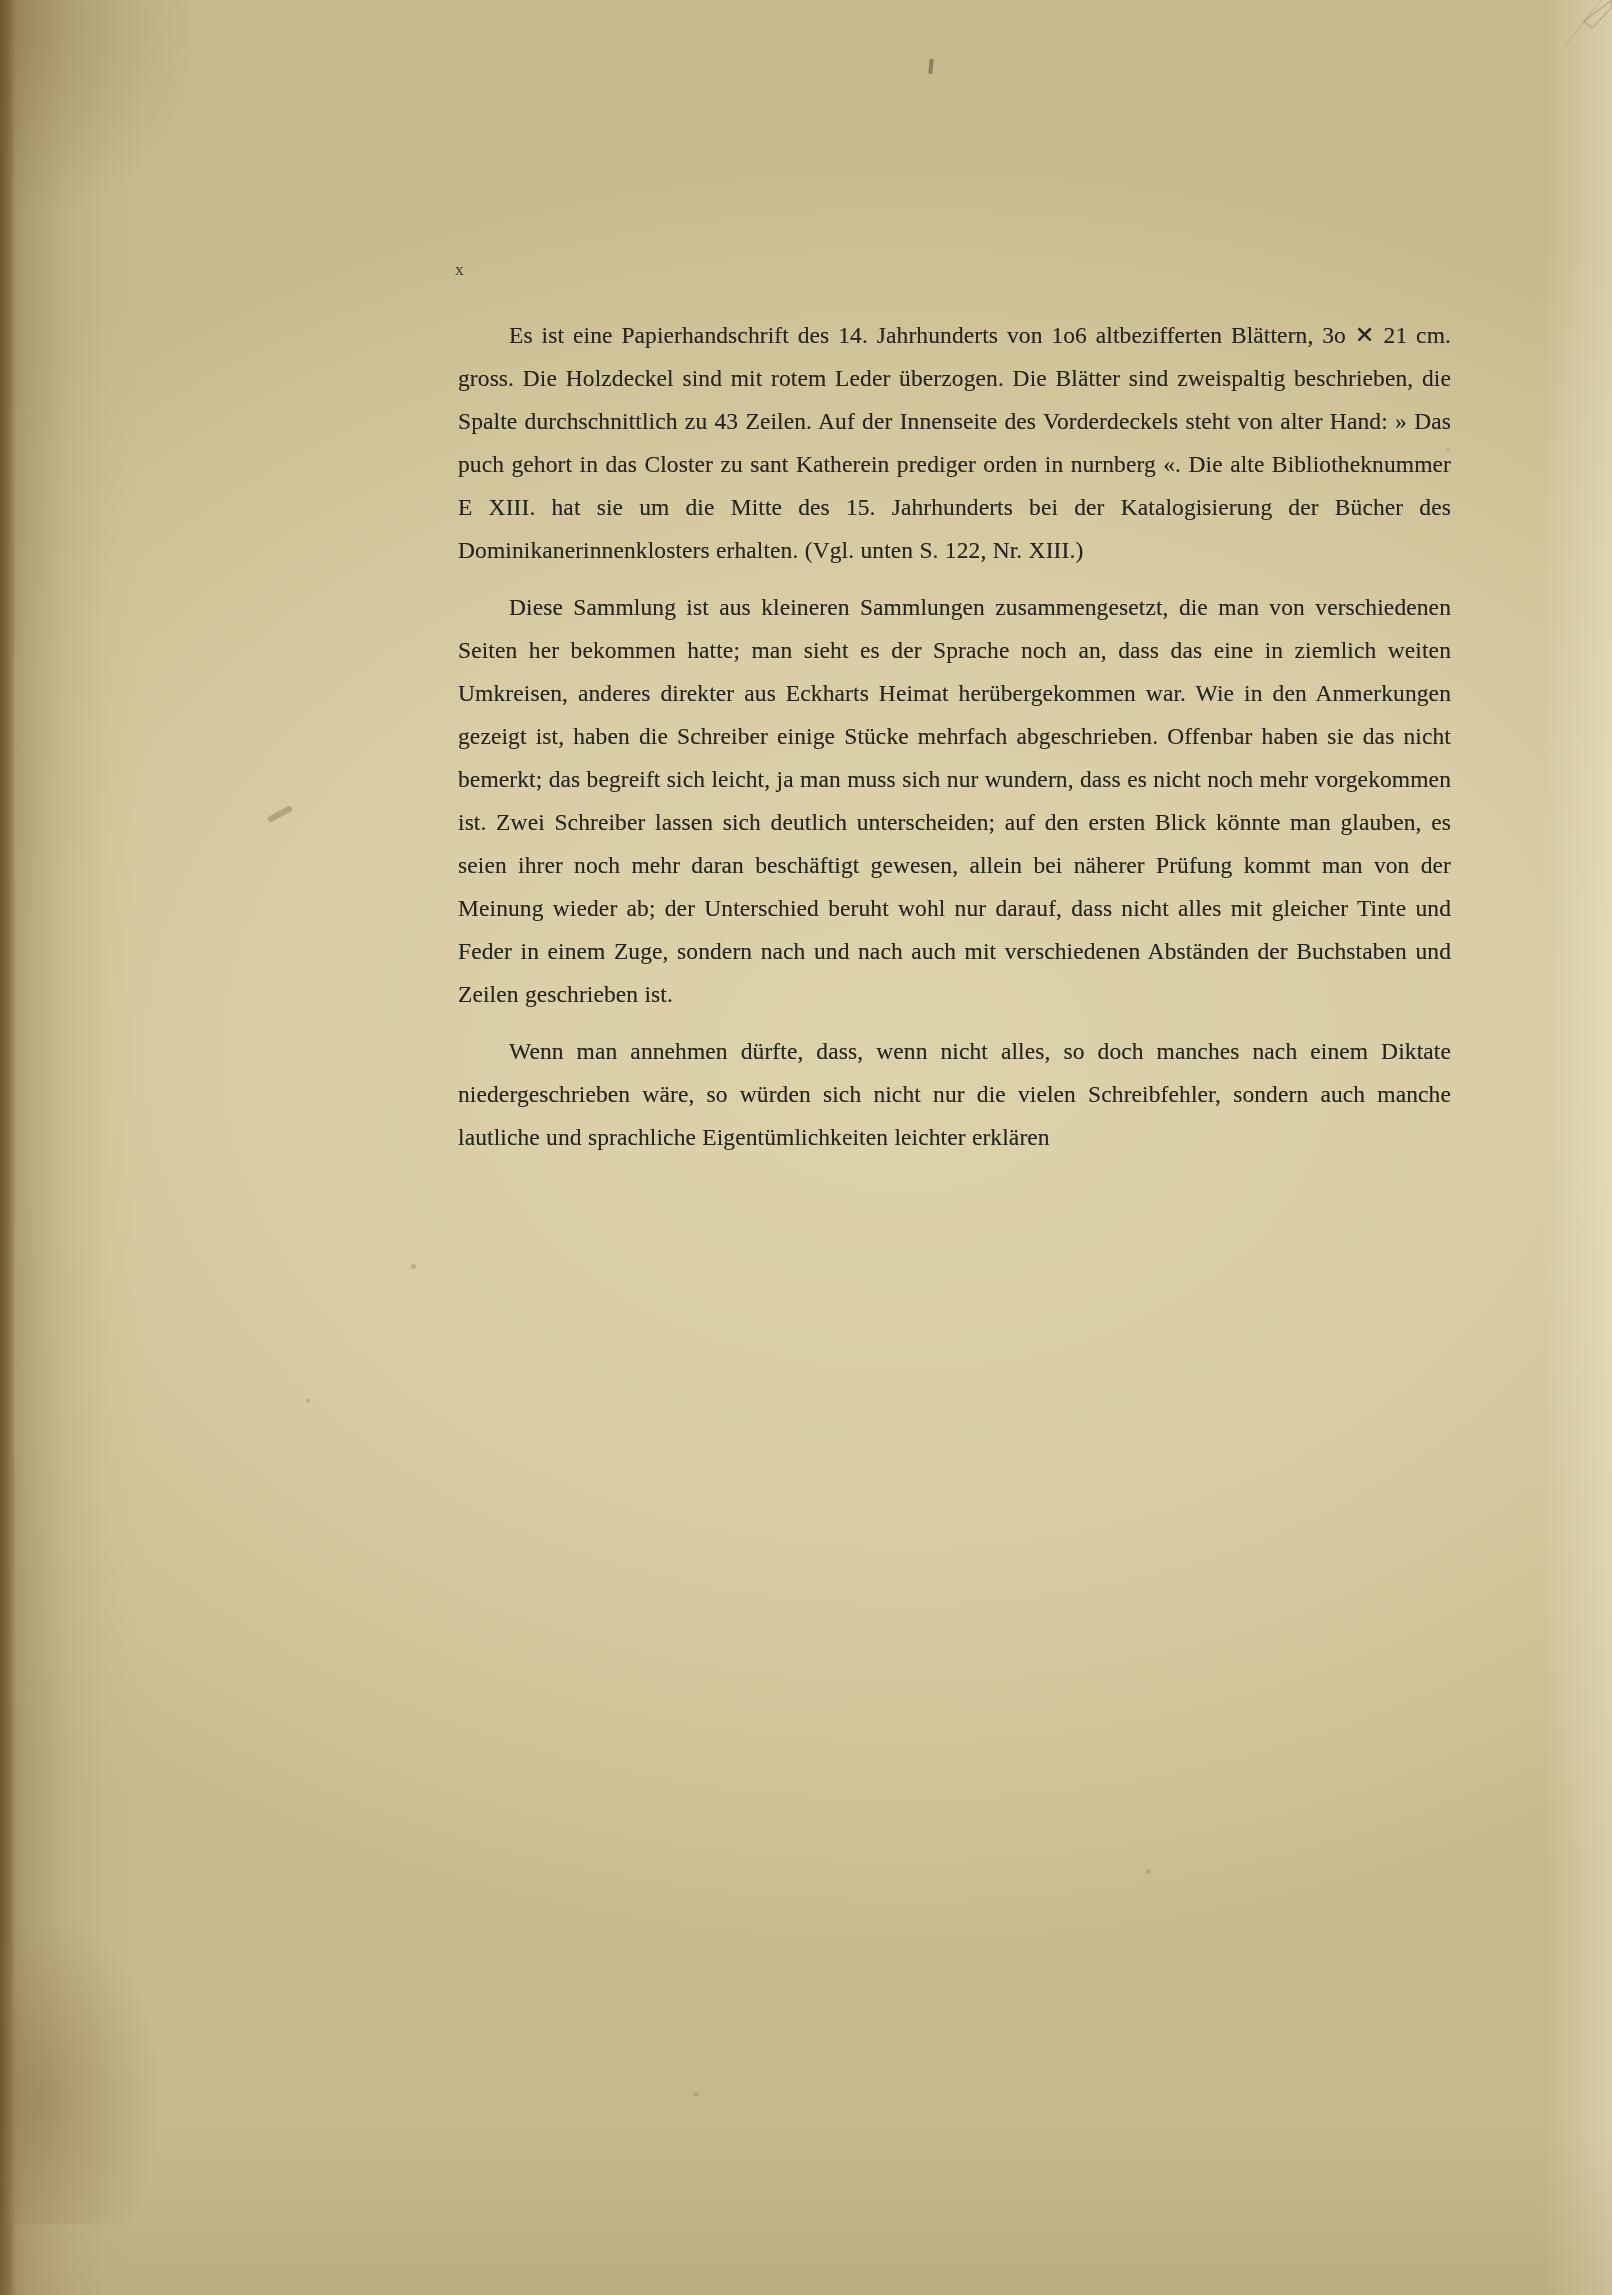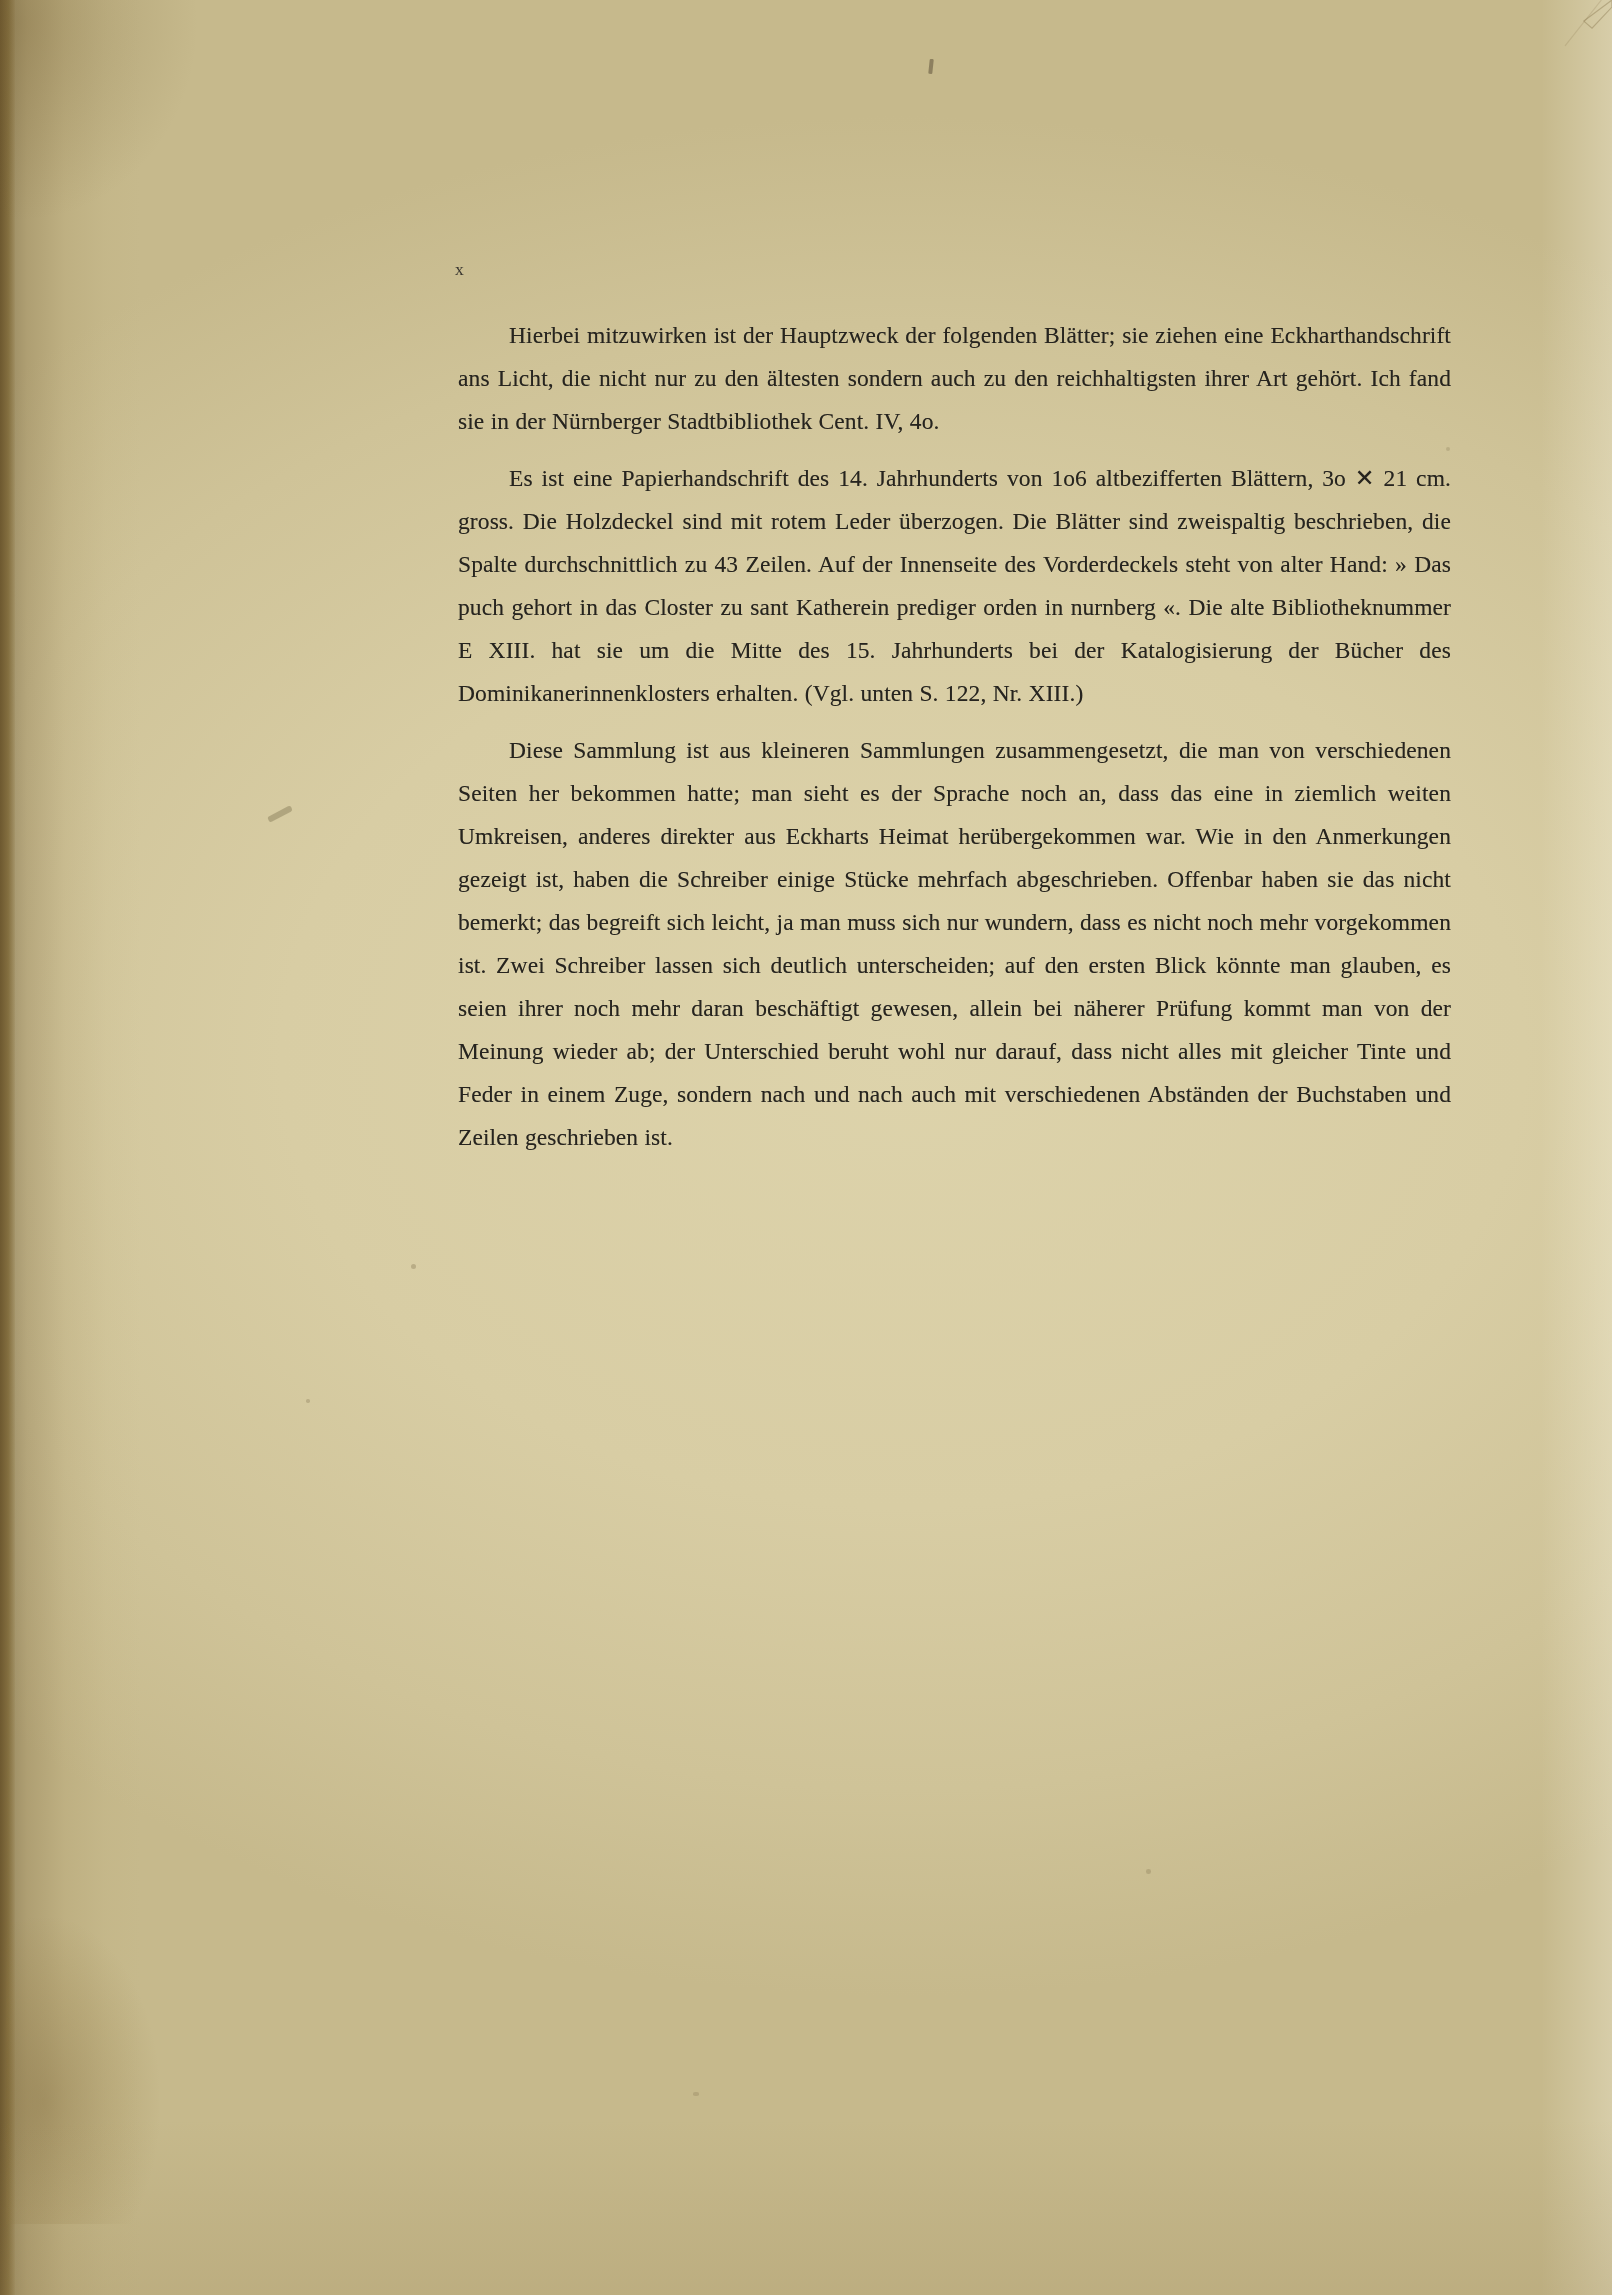--- a/index.html
+++ b/index.html
@@ -145,19 +145,19 @@
   <div class="speck" style="left:267px; top:811px; width:26px; height:5.9px; background:rgba(90,78,48,0.30); border-radius:2.4px; transform:rotate(-28deg);"></div>
   <div class="speck" style="left:411px; top:1264px; width:5.3px; height:5.3px; background:rgba(90,75,45,0.25);"></div>
   <div class="speck" style="left:306px; top:1399px; width:3.5px; height:3.5px; background:rgba(90,75,45,0.22);"></div>
   <div class="speck" style="left:1146px; top:1869px; width:4.7px; height:4.7px; background:rgba(90,75,45,0.20);"></div>
   <div class="speck" style="left:1446px; top:447px; width:4.1px; height:4.1px; background:rgba(90,75,45,0.18);"></div>
   <div class="speck" style="left:693px; top:2092px; width:5.9px; height:3.5px; background:rgba(95,80,50,0.18); border-radius:1.8px;"></div>
 
   <div id="folio">x</div>
 
   <div id="text-block">
-    <p class="para">Hierbei mitzuwirken ist der Hauptzweck der folgenden Blätter; sie ziehen eine Eckharthandschrift ans Licht, die nicht nur zu den ältesten sondern auch zu den reichhaltigsten ihrer Art gehört. Ich fand sie in der Nürnberger Stadtbibliothek Cent. IV, 4o.</p>
     <p class="para">Es ist eine Papierhandschrift des 14. Jahrhunderts von 1o6 altbezifferten Blättern, 3o ✕ 21 cm. gross. Die Holzdeckel sind mit rotem Leder überzogen. Die Blätter sind zweispaltig beschrieben, die Spalte durchschnittlich zu 43 Zeilen. Auf der Innenseite des Vorderdeckels steht von alter Hand: » Das puch gehort in das Closter zu sant Katherein prediger orden in nurnberg «. Die alte Bibliotheknummer E XIII. hat sie um die Mitte des 15. Jahrhunderts bei der Katalogisierung der Bücher des Dominikanerinnenklosters erhalten. (Vgl. unten S. 122, Nr. XIII.)</p>
     <p class="para">Diese Sammlung ist aus kleineren Sammlungen zusammengesetzt, die man von verschiedenen Seiten her bekommen hatte; man sieht es der Sprache noch an, dass das eine in ziemlich weiten Umkreisen, anderes direkter aus Eckharts Heimat herübergekommen war. Wie in den Anmerkungen gezeigt ist, haben die Schreiber einige Stücke mehrfach abgeschrieben. Offenbar haben sie das nicht bemerkt; das begreift sich leicht, ja man muss sich nur wundern, dass es nicht noch mehr vorgekommen ist. Zwei Schreiber lassen sich deutlich unterscheiden; auf den ersten Blick könnte man glauben, es seien ihrer noch mehr daran beschäftigt gewesen, allein bei näherer Prüfung kommt man von der Meinung wieder ab; der Unterschied beruht wohl nur darauf, dass nicht alles mit gleicher Tinte und Feder in einem Zuge, sondern nach und nach auch mit verschiedenen Abständen der Buchstaben und Zeilen geschrieben ist.</p>
+    <p class="para">Wenn man annehmen dürfte, dass, wenn nicht alles, so doch manches nach einem Diktate niedergeschrieben wäre, so würden sich nicht nur die vielen Schreibfehler, sondern auch manche lautliche und sprachliche Eigentümlichkeiten leichter erklären</p>
   </div>
 
 </div>
 
 
 </body></html>

